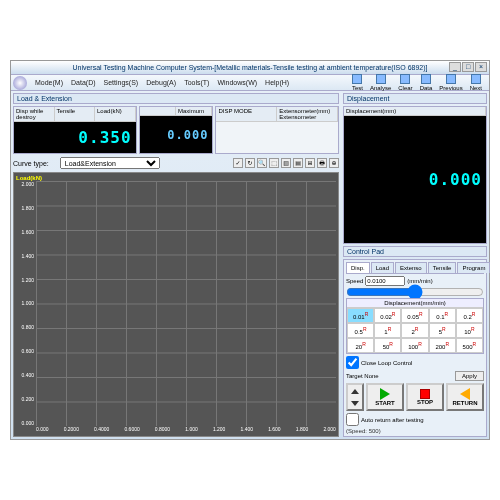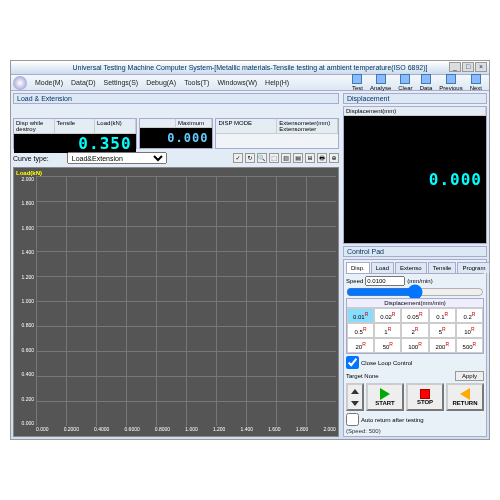--- a/index.html
+++ b/index.html
@@ -11,27 +11,27 @@
 .menubar { height: 16px; background: linear-gradient(#f4f8fc, #dce8f4); display: flex; align-items: center; padding: 0 2px; border-bottom: 1px solid #aac; }
 .menubar .logo { width: 14px; height: 14px; border-radius: 50%; background: radial-gradient(circle, #fff, #88c); margin-right: 4px; }
 .menubar .mitem { padding: 0 4px; font-size: 7px; color: #222; cursor: pointer; }
 .menubar .tbtns { margin-left: auto; display: flex; gap: 1px; padding-right: 2px; }
 .menubar .tbtn { display: flex; flex-direction: column; align-items: center; padding: 0 3px; font-size: 6px; }
 .menubar .tbtn .ic { width: 10px; height: 10px; background: #8bf; border: 1px solid #47a; margin-bottom: 1px; }
 .body { display: flex; height: calc(100% - 30px); }
 .left { flex: 1; display: flex; flex-direction: column; padding: 2px; gap: 2px; }
 .right { width: 148px; display: flex; flex-direction: column; padding: 2px; gap: 2px; }
 .panel-label { font-size: 7px; color: #036; background: #dce8f4; padding: 1px 3px; border: 1px solid #aac; }
-.lcdrow { display: flex; gap: 2px; height: 31px; margin-top: 12px; }
+.lcdrow { display: flex; gap: 2px; height: 48px; }
 .lcdbox { flex: 1; border: 1px solid #aac; background: #f0f4f8; display: flex; flex-direction: column; }
 .lcdhdr { display: flex; font-size: 6px; background: #e4ecf4; border-bottom: 1px solid #ccc; }
 .lcdhdr span { flex: 1; padding: 1px 2px; border-right: 1px solid #ccc; }
 .lcd { flex: 1; background: #000; color: #0ff; font-family: monospace; font-size: 16px; font-weight: bold; display: flex; align-items: center; justify-content: flex-end; padding: 0 4px; letter-spacing: 1px; }
 .lcd.small { font-size: 12px; color: #6cf; }
-.curverow { display: flex; align-items: center; gap: 18px; height: 14px; font-size: 7px; }
+.curverow { display: flex; align-items: center; gap: 11px; height: 14px; font-size: 7px; }
 .curverow select { font-size: 7px; height: 12px; flex: 1; max-width: 100px; }
 .curverow .ticons { display: flex; gap: 2px; margin-left: auto; }
 .curverow .ti { width: 10px; height: 10px; border: 1px solid #999; background: #eee; font-size: 6px; text-align: center; }
 .chart { flex: 1; background: #555; border: 1px solid #888; position: relative; }
 .chart .ylabel { position: absolute; left: 2px; top: 2px; color: #ff0; font-size: 6px; font-weight: bold; }
 .chart .xlabel { position: absolute; right: 2px; bottom: 10px; color: #ff0; font-size: 6px; font-weight: bold; }
 .chart .yaxis { position: absolute; left: 0; top: 8px; bottom: 10px; width: 22px; display: flex; flex-direction: column-reverse; justify-content: space-between; }
 .chart .yaxis span { color: #fff; font-size: 5px; text-align: right; padding-right: 2px; }
 .chart .xaxis { position: absolute; left: 22px; right: 2px; bottom: 2px; height: 8px; display: flex; justify-content: space-between; }
 .chart .xaxis span { color: #fff; font-size: 5px; }

